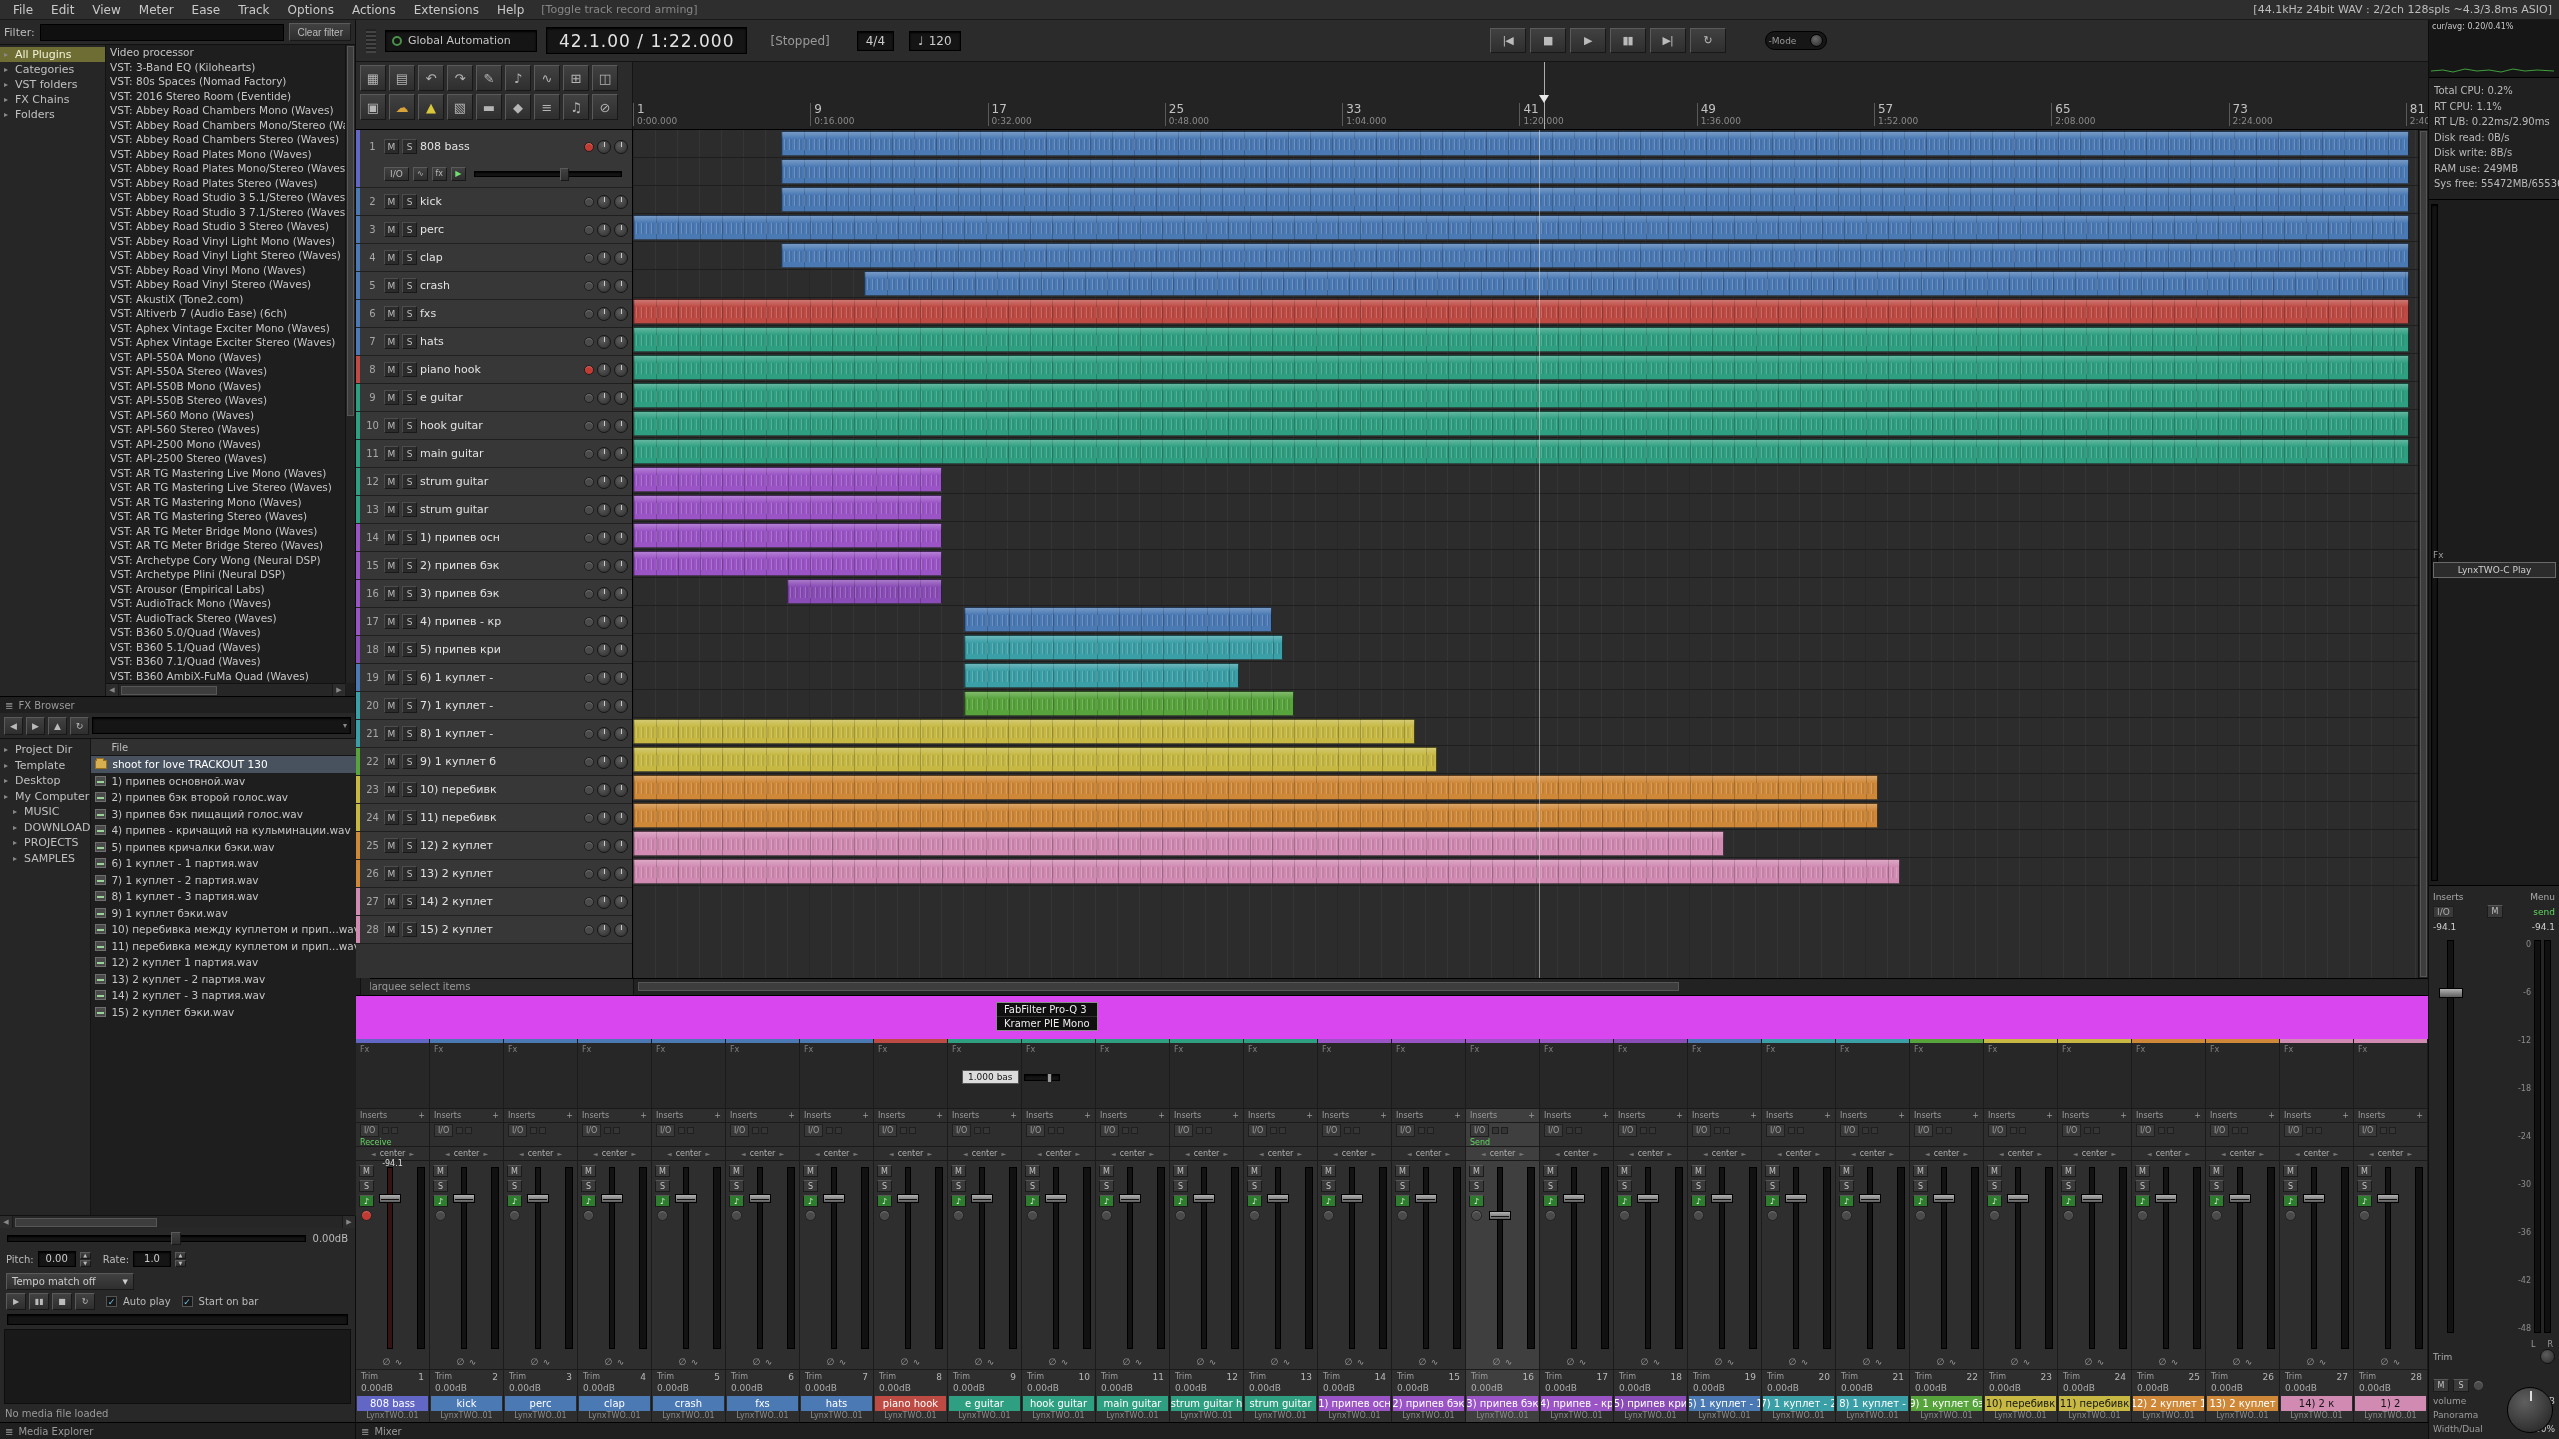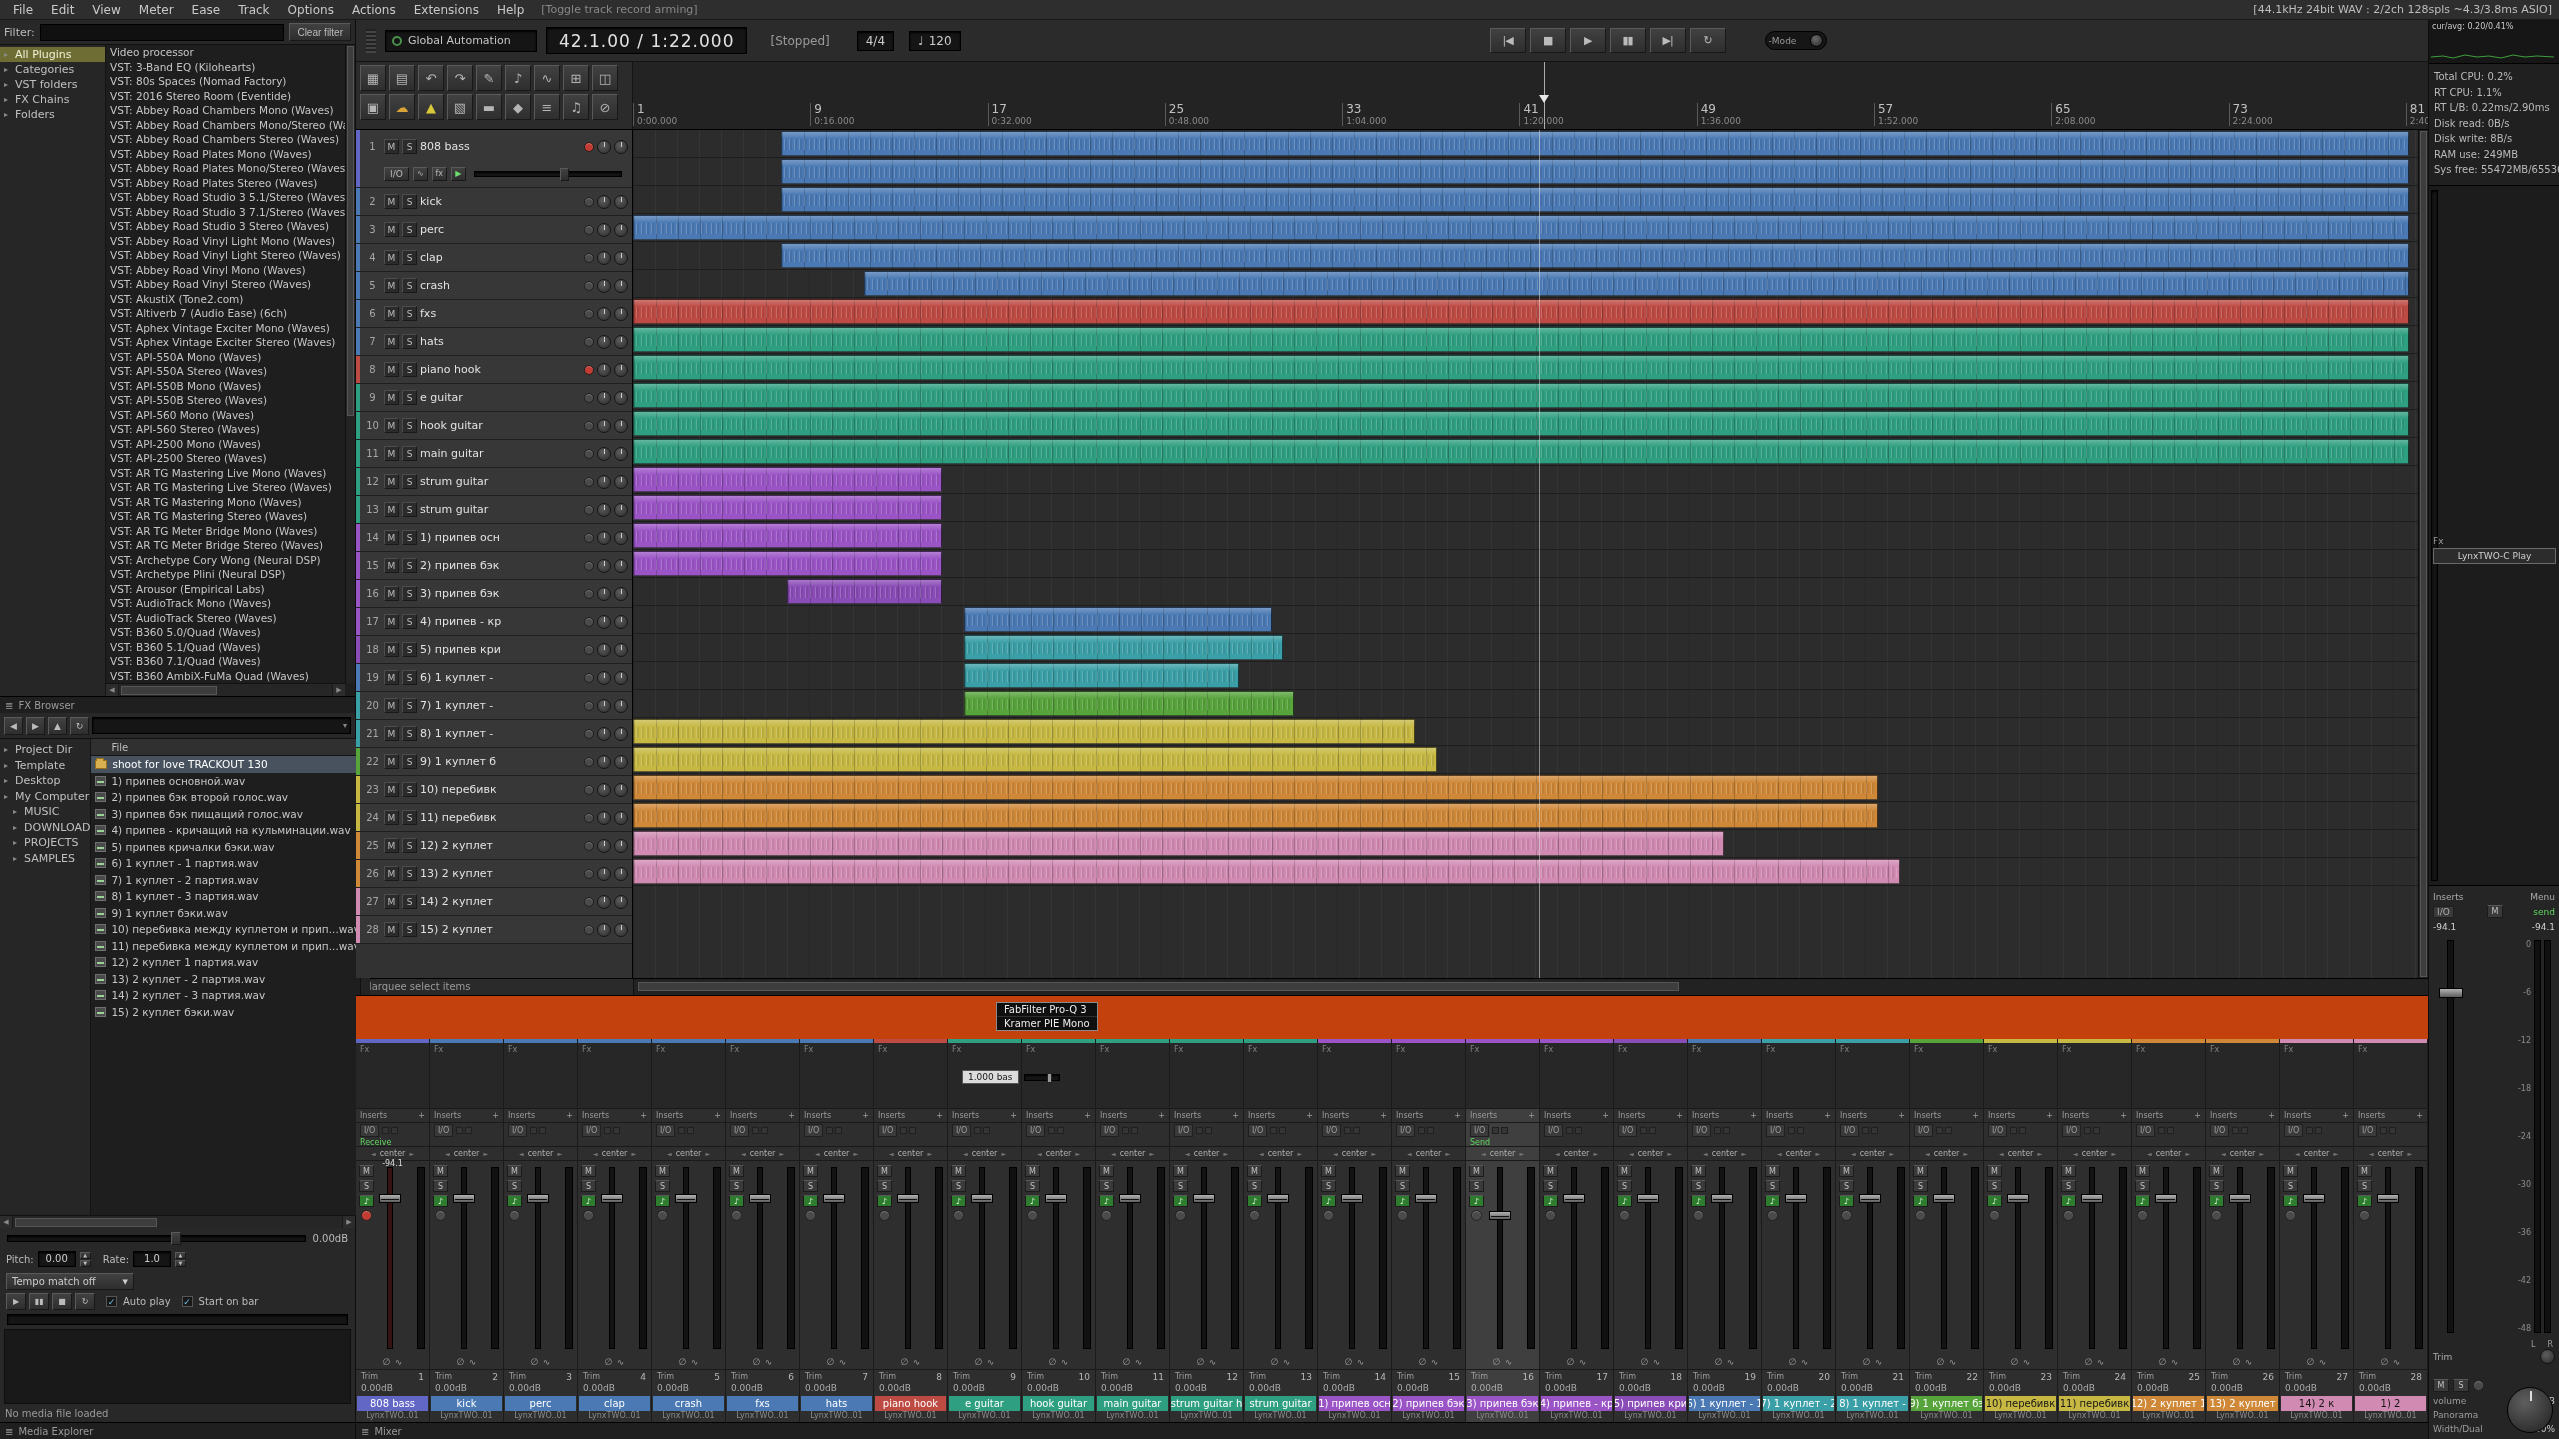--- a/index.html
+++ b/index.html
@@ -125,21 +125,21 @@
 .tslider-h{position:absolute;left:58%;top:-4px;width:9px;height:13px}
 .lane{border-bottom:1px solid #1e1e1e;position:relative}
 .sublane{position:relative;width:100%}
 .clip{position:absolute;top:1px;bottom:1px;border:1px solid rgba(0,0,0,.55);border-radius:1px;background-image:linear-gradient(rgba(255,255,255,.25),rgba(255,255,255,0) 30%),repeating-linear-gradient(90deg,rgba(0,0,0,.20) 0 1px,transparent 1px 22px)}
 .clip::after{content:"";position:absolute;left:2px;right:2px;top:30%;bottom:22%;background:repeating-linear-gradient(90deg,rgba(255,255,255,.30) 0 1px,rgba(0,0,0,.12) 1px 3px,transparent 3px 5px);opacity:.6}
 .clip-label{position:absolute;top:-1px;left:2px;font-size:9px;color:#e6e6e6;white-space:nowrap;z-index:3;text-shadow:0 1px 2px #000}
 #marquee-row{height:17px;background:#2a2a2a;border-top:1px solid #000;display:flex;align-items:stretch}
 #marquee-text{width:277px;font-size:10px;color:#9a9a9a;padding:2px 0 0 7px}
 #arr-hscroll{flex:1;background:#222;position:relative;border-left:1px solid #111}
 
-#mixer-dock{height:444px;background:#c2410c;border-top:1px solid #000;position:relative}
+#mixer-dock{height:444px;background:#d946ef;border-top:1px solid #000;position:relative}
 #fx-popup{position:absolute;left:640px;top:6px;z-index:6;background:#0f0f0f;border:1px solid #8a8a8a;font-size:10px;color:#ececec}
 #fx-popup div{padding:1px 7px;border-bottom:1px solid #2e2e2e}
 #fx-popup div:last-child{border-bottom:none}
 #fx-tooltip{position:absolute;left:606px;top:74px;z-index:6;display:flex;gap:5px;align-items:center}
 #fx-tooltip-box{background:#dcdcdc;color:#151515;font-size:9px;padding:1px 5px;border:1px solid #555}
 #fx-tooltip-slider{width:36px;height:7px;position:relative}
 #fx-tooltip-slider i{position:absolute;left:65%;top:-2px;width:5px;height:10px;background:#999;border:1px solid #222}
 #strips{position:absolute;left:0;right:0;top:43px;bottom:15px;display:flex}
 .strip{width:74px;border-right:1px solid #1b1b1b;background:#2e2e2e;display:flex;flex-direction:column;font-size:8px;position:relative}
 .strip.sel{background:#3f3f3f}
@@ -166,21 +166,21 @@
 .s-peak{position:absolute;top:-2px;left:0;right:0;text-align:center;color:#ddd;font-size:8px;z-index:2}
 .s-phrow{position:absolute;left:0;right:0;bottom:2px;display:flex;gap:4px;justify-content:center;color:#9a9a9a;font-size:9px}
 .s-trim{height:14px;display:flex;justify-content:space-between;align-items:center;padding:0 5px;color:#9c9c9c;border-top:1px solid #1a1a1a}
 .s-trim b{color:#b8b8b8;font-weight:normal;font-size:9px}
 .s-db{height:13px;padding-left:5px;color:#ababab;font-size:9px}
 .s-name{height:15px;margin:0 1px;display:flex;align-items:center;justify-content:center;font-size:10px;overflow:hidden;white-space:nowrap}
 .s-out{height:13px;text-align:center;color:#8b8b8b;font-size:8px;overflow:hidden;white-space:nowrap}
 #mixer-tab{position:absolute;left:0;right:0;bottom:0}
 
 #right-panel{width:131px;background:#202020;border-left:1px solid #0d0d0d;display:flex;flex-direction:column}
-#curavg{height:44px;background:#161616;border-bottom:1px solid #000;position:relative;font-size:8px;color:#c9c9c9;padding:2px 3px}
+#curavg{height:58px;background:#161616;border-bottom:1px solid #000;position:relative;font-size:8px;color:#c9c9c9;padding:2px 3px}
 #curavg svg{position:absolute;left:2px;right:2px;bottom:2px}
 #perf-list{padding:5px 5px 7px;font-size:10px;color:#bababa;line-height:15.5px;border-bottom:1px solid #000;white-space:nowrap;overflow:hidden}
 #meter-zone{flex:1;position:relative;background:#1c1c1c}
 #zone-meter{position:absolute;left:2px;top:4px;bottom:4px;width:7px}
 #device-wrap{position:absolute;top:350px;left:4px;right:3px}
 #device-fx{font-size:9px;color:#9a9a9a;margin-bottom:2px}
 #device-box{border:1px solid #6a6a6a;background:#2c2c2c;font-size:9px;color:#d0d0d0;padding:2px 3px;text-align:center;white-space:nowrap;overflow:hidden}
 #master-strip{height:554px;border-top:1px solid #000;background:#252525;display:flex;flex-direction:column;font-size:9px;padding:3px 4px;position:relative}
 .m-row{display:flex;justify-content:space-between;align-items:center;height:15px;color:#ababab}
 #m-fader-zone{flex:1;position:relative;margin:2px 0}

